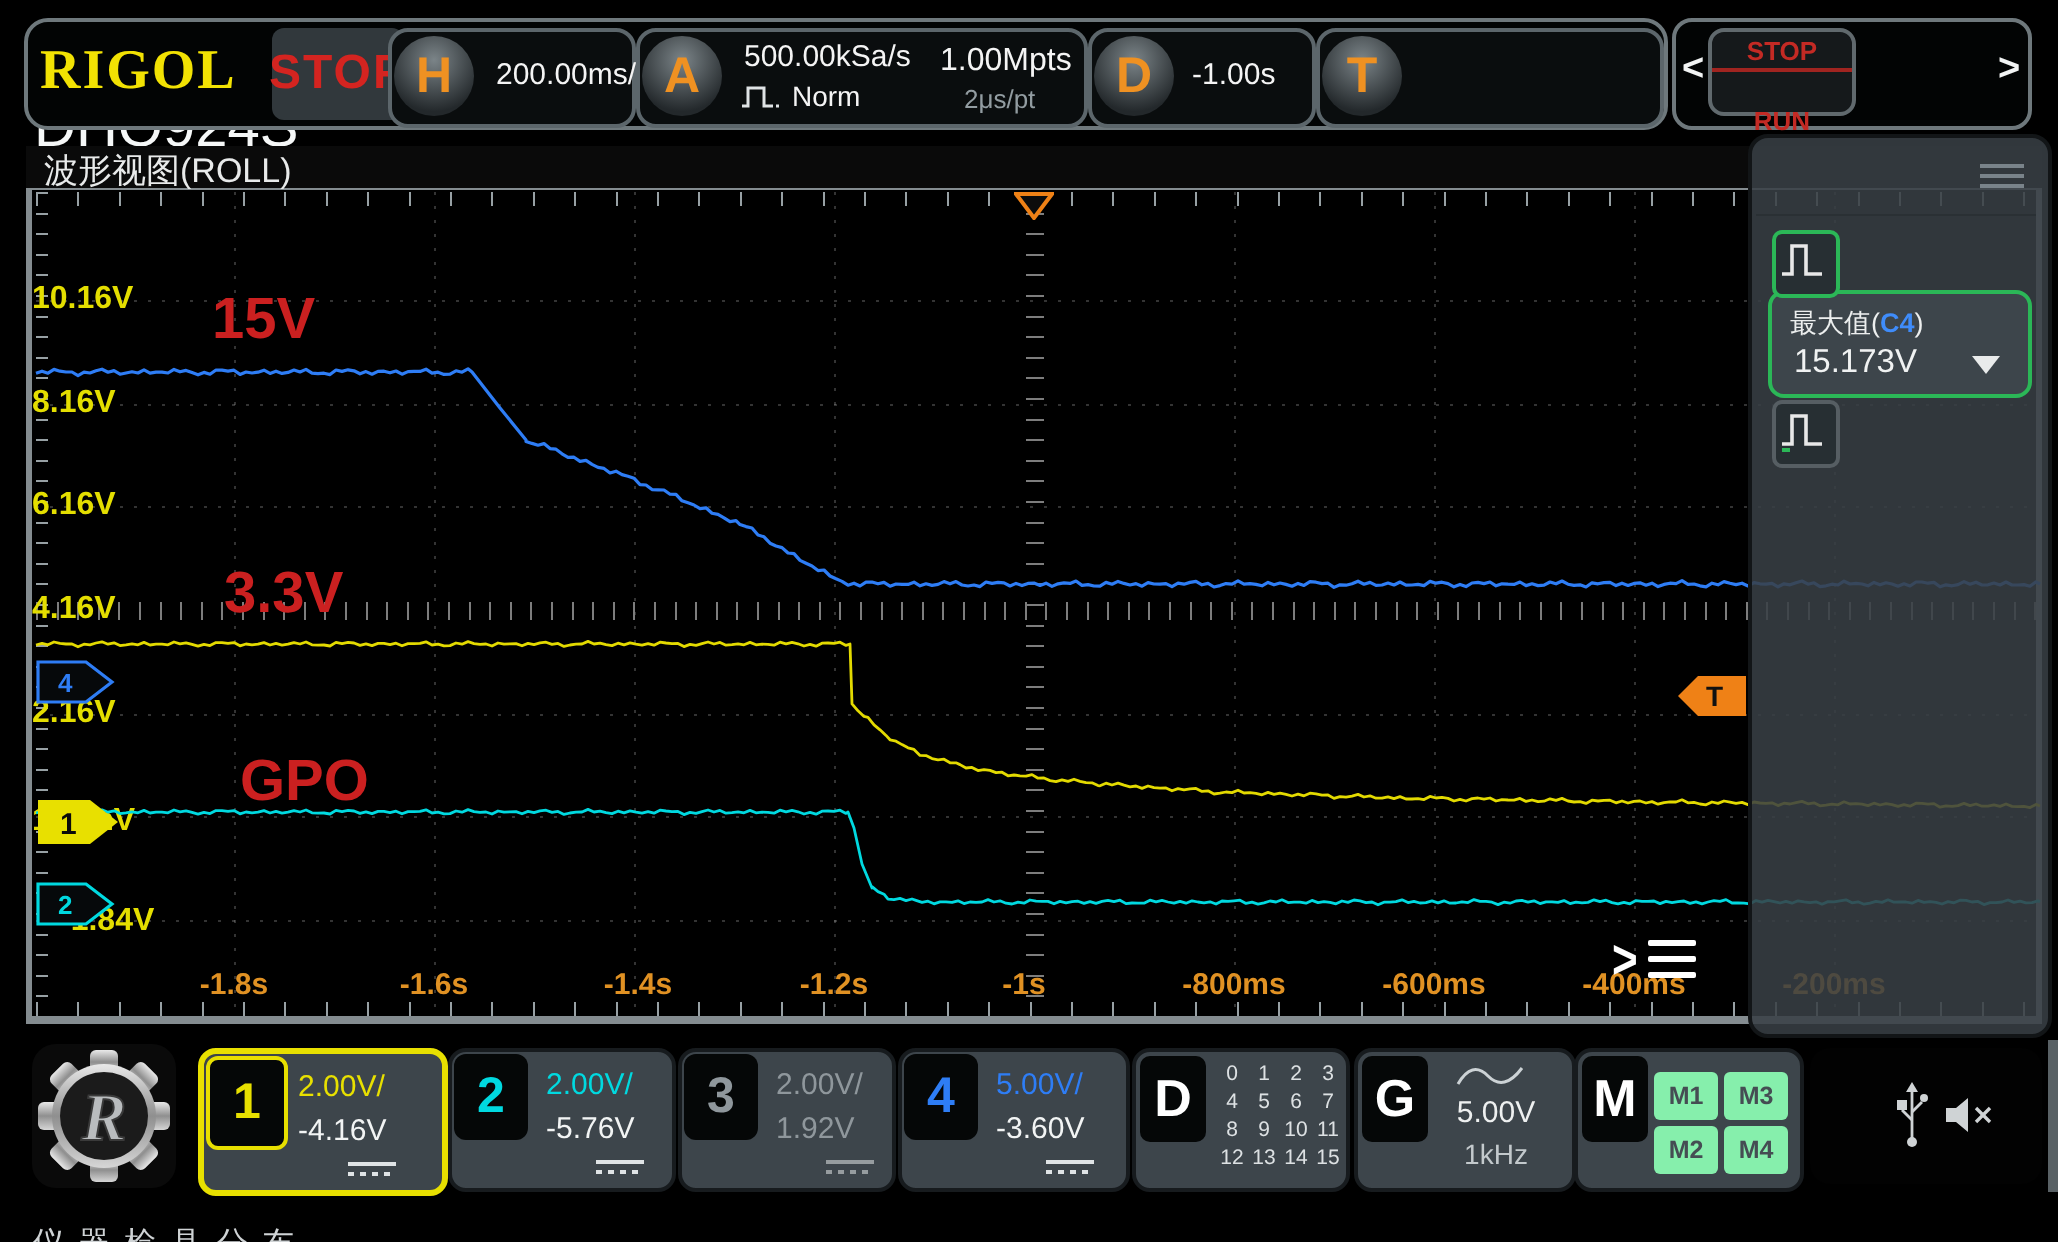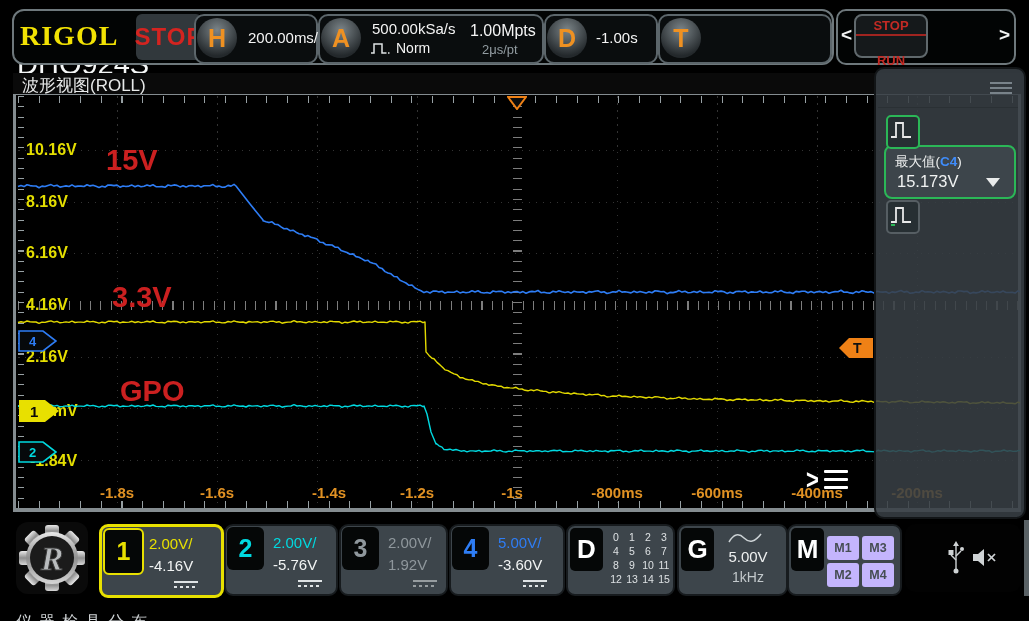--- a/index.html
+++ b/index.html
@@ -30,21 +30,21 @@
   
   .b{background:#848c90;z-index:2;}
   .plotbg{left:16px;top:95px;width:1002px;height:413px;background:#000;z-index:1;}
   .vgrid{top:96px;width:1px;height:412px;background:repeating-linear-gradient(to bottom,rgba(170,170,170,.30) 0 1.5px,transparent 1.5px 7px);z-index:1;}
   .hgrid{left:18px;width:1000px;height:1px;background:repeating-linear-gradient(to right,rgba(170,170,170,.30) 0 1.5px,transparent 1.5px 7px);z-index:1;}
   .ctrv{left:513px;top:96px;width:9px;height:412px;background:repeating-linear-gradient(to bottom,#7d7d7d 0 1px,transparent 1px 10.3px);z-index:1;background-position:center;}
   .ctrh{left:18px;top:301px;width:1000px;height:9px;background:repeating-linear-gradient(to right,#7d7d7d 0 1px,transparent 1px 10.3px);z-index:1;}
   .tick-top{left:18px;top:96px;width:1000px;height:7px;background:repeating-linear-gradient(to right,#97a0a4 0 1px,transparent 1px 20.7px);z-index:2;}
   .tick-bot{left:18px;top:501px;width:1000px;height:7px;background:repeating-linear-gradient(to right,#97a0a4 0 1px,transparent 1px 20.7px);z-index:2;}
   .tick-left{left:18px;top:96px;width:6px;height:412px;background:repeating-linear-gradient(to bottom,#97a0a4 0 1px,transparent 1px 10.3px);z-index:2;}
-  .ylab{left:26px;color:#e4de00;font-size:16px;font-weight:bold;transform:translateY(-50%);z-index:2;}
+  .ylab{left:16px;color:#e4de00;font-size:16px;font-weight:bold;transform:translateY(-50%);z-index:2;}
   .xlab{color:#e09123;font-size:15px;font-weight:bold;transform:translateX(-50%);top:484px;z-index:2;}
   .anno{color:#cb2020;font-size:29px;font-weight:bold;z-index:2;}
   .cmarker{z-index:3;}
   #traces{left:13px;top:95px;z-index:2;pointer-events:none;}
   .floatmenu{left:806px;top:467px;width:46px;height:28px;z-index:4;}
   .fm-chev{position:absolute;left:0;top:0;color:#fff;font-size:22px;font-weight:bold;transform:scaleY(1.25);}
   .fm-line{position:absolute;left:18px;width:24px;height:3px;background:#fff;border-radius:1px;}
   
   .panel{left:874px;top:67px;width:148px;height:448px;background:rgba(56,63,69,.87);border:2px solid #121517;border-radius:10px;z-index:6;}
   .panel .ptitle{position:absolute;left:0;top:9px;width:100%;text-align:center;color:#eceeee;font-size:18px;}
@@ -63,21 +63,21 @@
   .chw.sel{border:3px solid #e8e000;}
   .chnum{position:absolute;left:1px;top:1px;width:37px;height:43px;background:#050707;border-radius:6px;display:flex;align-items:center;justify-content:center;font-size:25px;font-weight:bold;}
   .chscale{position:absolute;left:47px;top:8px;font-size:15px;}
   .choffset{position:absolute;left:47px;top:30px;font-size:15px;color:#f2f4f4;}
   .coupl{position:absolute;left:72px;bottom:7px;width:24px;}
   .coupl .s{height:2px;background:#dfe3e5;margin-bottom:3px;}
   .coupl .d{height:2px;background:repeating-linear-gradient(to right,#dfe3e5 0 3px,transparent 3px 6px);}
   .lblbox{position:absolute;left:2px;top:2px;width:33px;height:43px;background:#050707;border-radius:5px;display:flex;align-items:center;justify-content:center;color:#fff;font-size:26px;font-weight:bold;}
   .bits{position:absolute;left:40px;top:5px;display:grid;grid-template-columns:repeat(4,16px);grid-auto-rows:14px;color:#dde1e3;font-size:10.5px;text-align:center;}
   .mgrid{position:absolute;left:38px;top:10px;display:grid;grid-template-columns:repeat(2,32px);grid-auto-rows:24px;gap:3px;}
-  .mbtn{background:#c4b5fd;border-radius:3px;color:#454d53;font-size:12.5px;font-weight:bold;display:flex;align-items:center;justify-content:center;}
+  .mbtn{background:#86efac;border-radius:3px;color:#454d53;font-size:12.5px;font-weight:bold;display:flex;align-items:center;justify-content:center;}
   .audio{left:905px;top:524px;width:116px;height:68px;background:#020202;border-radius:10px;z-index:10;}
   .edgestrip{left:1024px;top:520px;width:5px;height:76px;background:#596165;z-index:10;}
   .footerclip{left:16px;top:612px;width:220px;height:9px;overflow:hidden;z-index:11;color:#cfd3d5;font-size:16px;letter-spacing:7px;}
 </style>
 </head>
 <body>
 
 <div class="abs topbar">
   <div class="abs stopbadge">STOP</div>
 
@@ -155,21 +155,21 @@
 <div class="abs ylab" style="top:150px;">10.16V</div>
 <div class="abs ylab" style="top:202px;">8.16V</div>
 <div class="abs ylab" style="top:253px;">6.16V</div>
 <div class="abs ylab" style="top:305px;">4.16V</div>
 <div class="abs ylab" style="top:357px;">2.16V</div>
 <div class="abs ylab" style="top:411px;">160mV</div>
 <div class="abs ylab" style="top:461px;left:30px;">-1.84V</div>
 
 <div class="abs xlab" style="left:117px;">-1.8s</div>
 <div class="abs xlab" style="left:217px;">-1.6s</div>
-<div class="abs xlab" style="left:329px;">-1.4s</div>
+<div class="abs xlab" style="left:319px;">-1.4s</div>
 <div class="abs xlab" style="left:417px;">-1.2s</div>
 <div class="abs xlab" style="left:512px;">-1s</div>
 <div class="abs xlab" style="left:617px;">-800ms</div>
 <div class="abs xlab" style="left:717px;">-600ms</div>
 <div class="abs xlab" style="left:817px;">-400ms</div>
 <div class="abs xlab" style="left:917px;">-200ms</div>
 
 <div class="abs anno" style="left:106px;top:144px;">15V</div>
 <div class="abs anno" style="left:112px;top:281px;">3.3V</div>
 <div class="abs anno" style="left:120px;top:375px;">GPO</div>

